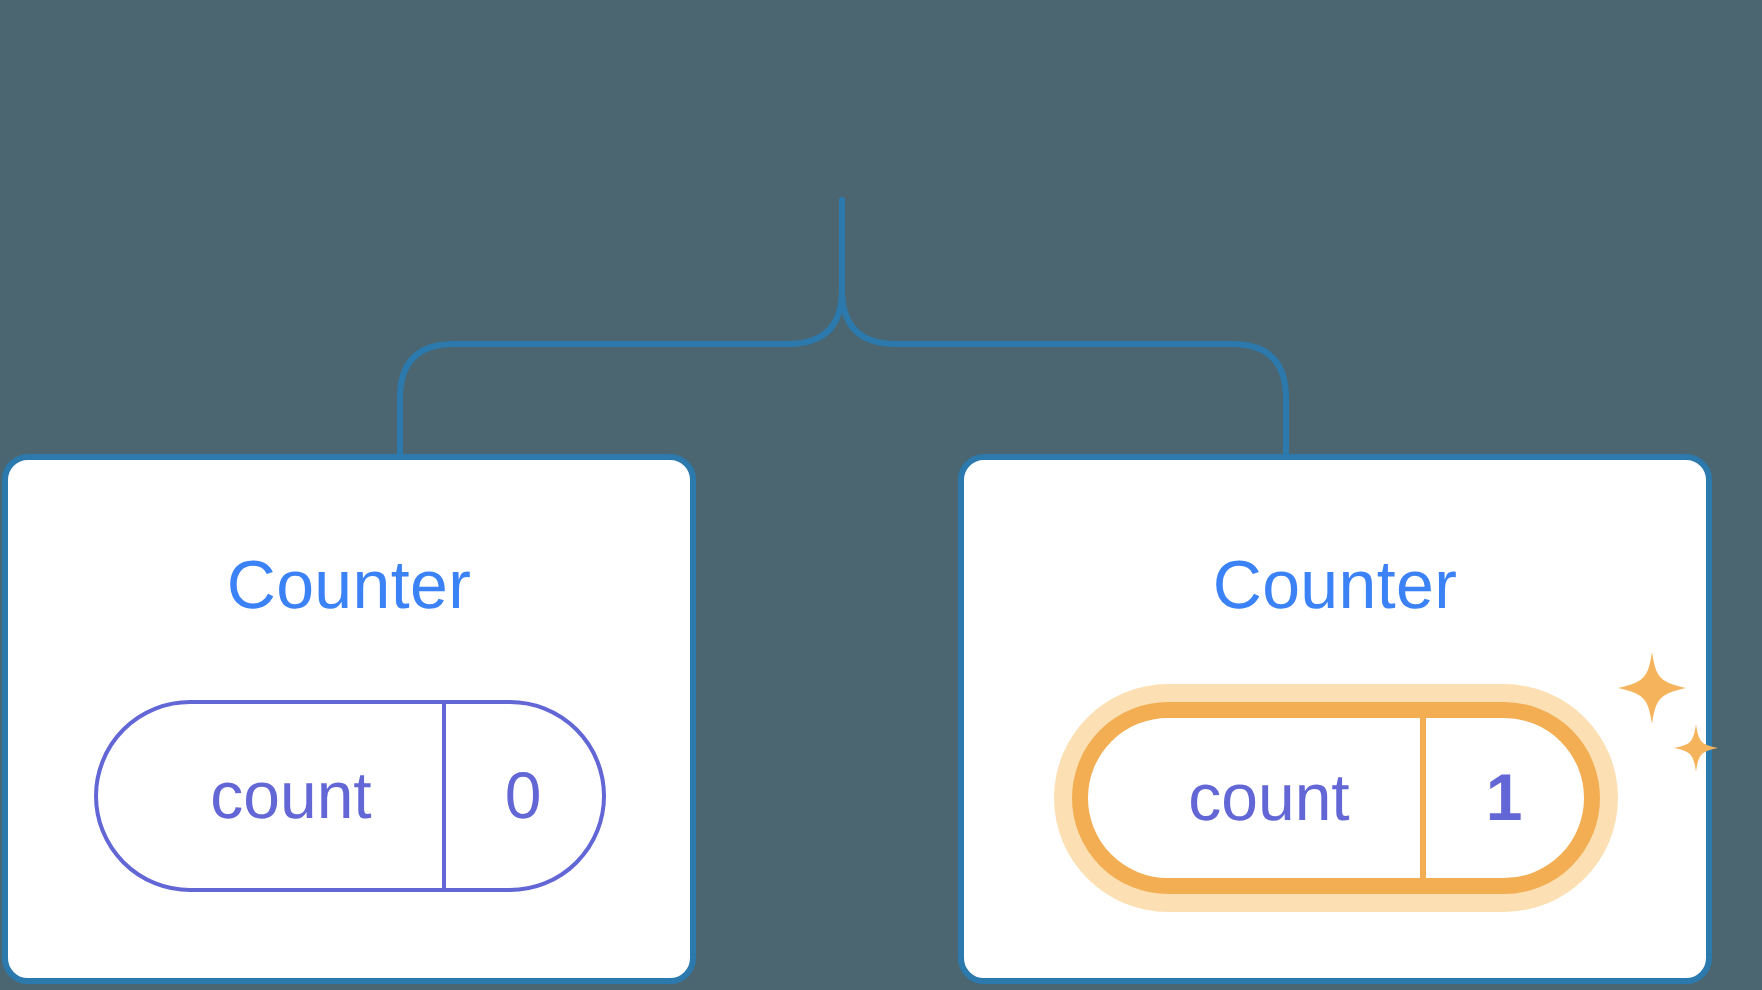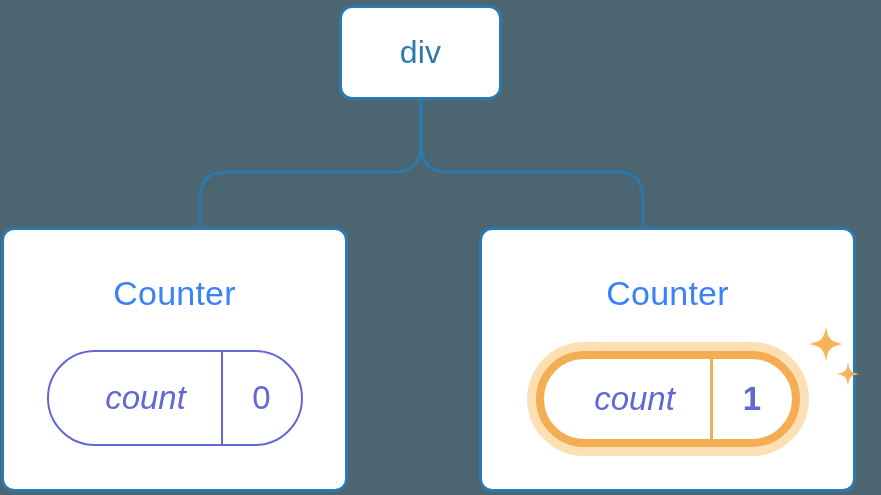--- a/index.html
+++ b/index.html
@@ -103,21 +103,20 @@
     display: flex;
     align-items: center;
     justify-content: center;
     font-size: 33px;
     color: #6367d6;
     box-sizing: border-box;
   }
   .pill-key {
     width: 172px;
     padding-left: 22px;
-    font-style: italic;
   }
   .pill-val {
     width: 80px;
     border-left: 2px solid #6367d6;
   }
 
   
   .pill-highlight-wrap {
     position: absolute;
     left: 0;
@@ -165,23 +164,20 @@
 </head>
 <body>
 
 <div id="diagram-root">
 
   <svg id="connector-svg" viewBox="0 0 881 495" xmlns="http://www.w3.org/2000/svg">
     <path d="M 421 100 L 421 145 Q 421 172 448 172 L 616 172 Q 643 172 643 199 L 643 228" fill="none" stroke="#2b79ad" stroke-width="3" stroke-linecap="round"></path>
     <path d="M 421 100 L 421 145 Q 421 172 394 172 L 227 172 Q 200 172 200 199 L 200 228" fill="none" stroke="#2b79ad" stroke-width="3" stroke-linecap="round"></path>
   </svg>
 
-  <div class="node-div">
-    <span class="node-div-label">div</span>
-  </div>
 
   <div class="card card-left">
     <div class="card-title">Counter</div>
     <div class="pill-wrap">
       <div class="pill">
         <span class="pill-key">count</span>
         <span class="pill-val">0</span>
       </div>
     </div>
   </div>

